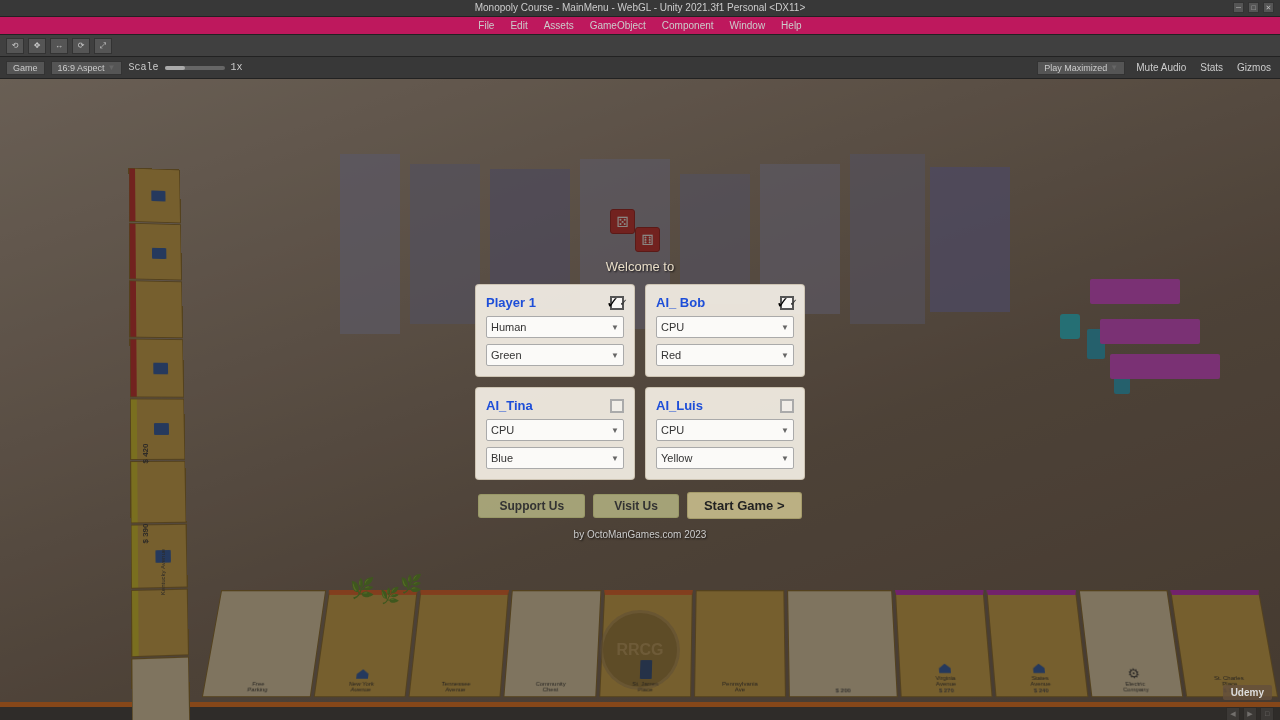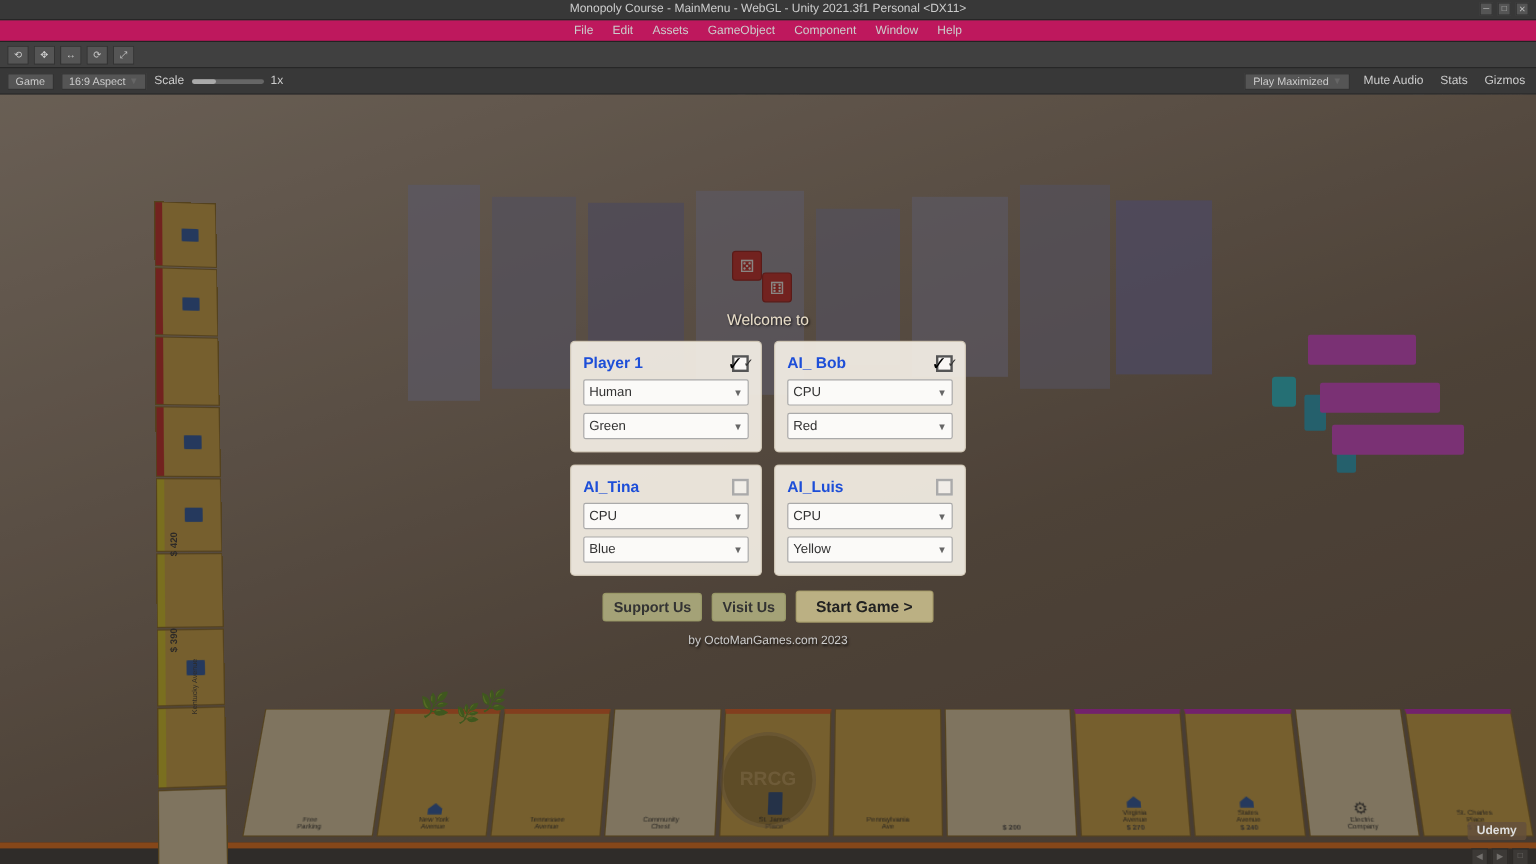--- a/index.html
+++ b/index.html
@@ -139,20 +139,21 @@
       background: #383838;
       display: flex;
       align-items: center;
       padding: 0 6px;
       gap: 6px;
       border-bottom: 1px solid #222;
     }
     .game-label {
       font-size: 10px;
       color: #ccc;
+      font-family: Liberation Mono, monospace;
     }
     .game-dropdown {
       background: #555;
       border: 1px solid #333;
       font-size: 9px;
       color: #ccc;
       padding: 1px 6px;
       cursor: pointer;
       display: flex;
       align-items: center;
@@ -296,21 +297,21 @@
       display: flex;
       align-items: center;
       gap: 8px;
       margin-top: 2px;
     }
 
     .support-btn, .visit-btn {
       background: rgba(180,180,130,0.85);
       border: 1px solid rgba(150,150,100,0.8);
       border-radius: 3px;
-      padding: 4px 8px;
+      padding: 4px 20px;
       font-size: 12px;
       color: #333;
       cursor: pointer;
       font-weight: bold;
     }
 
     .start-btn {
       background: rgba(200,190,140,0.9);
       border: 1px solid rgba(160,150,100,0.8);
       border-radius: 3px;

